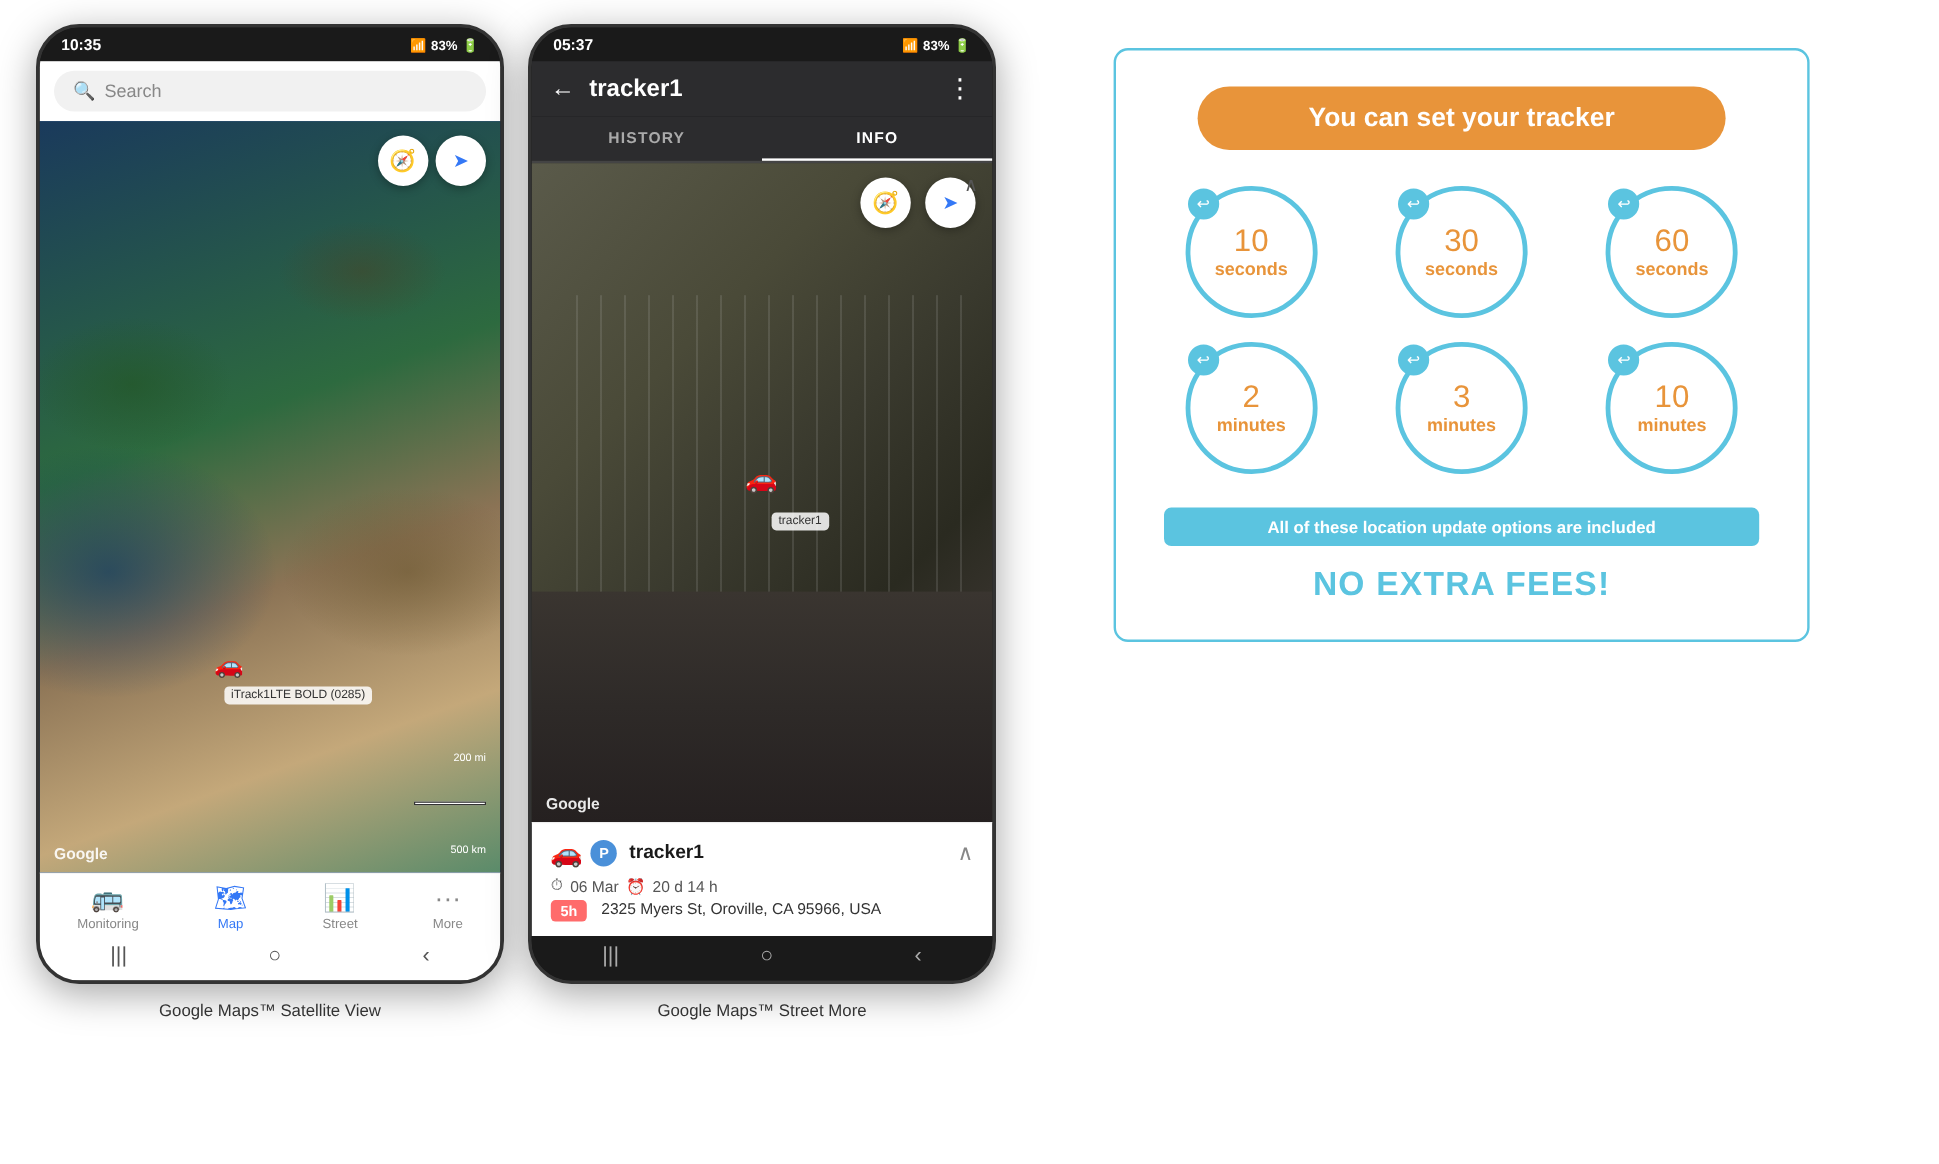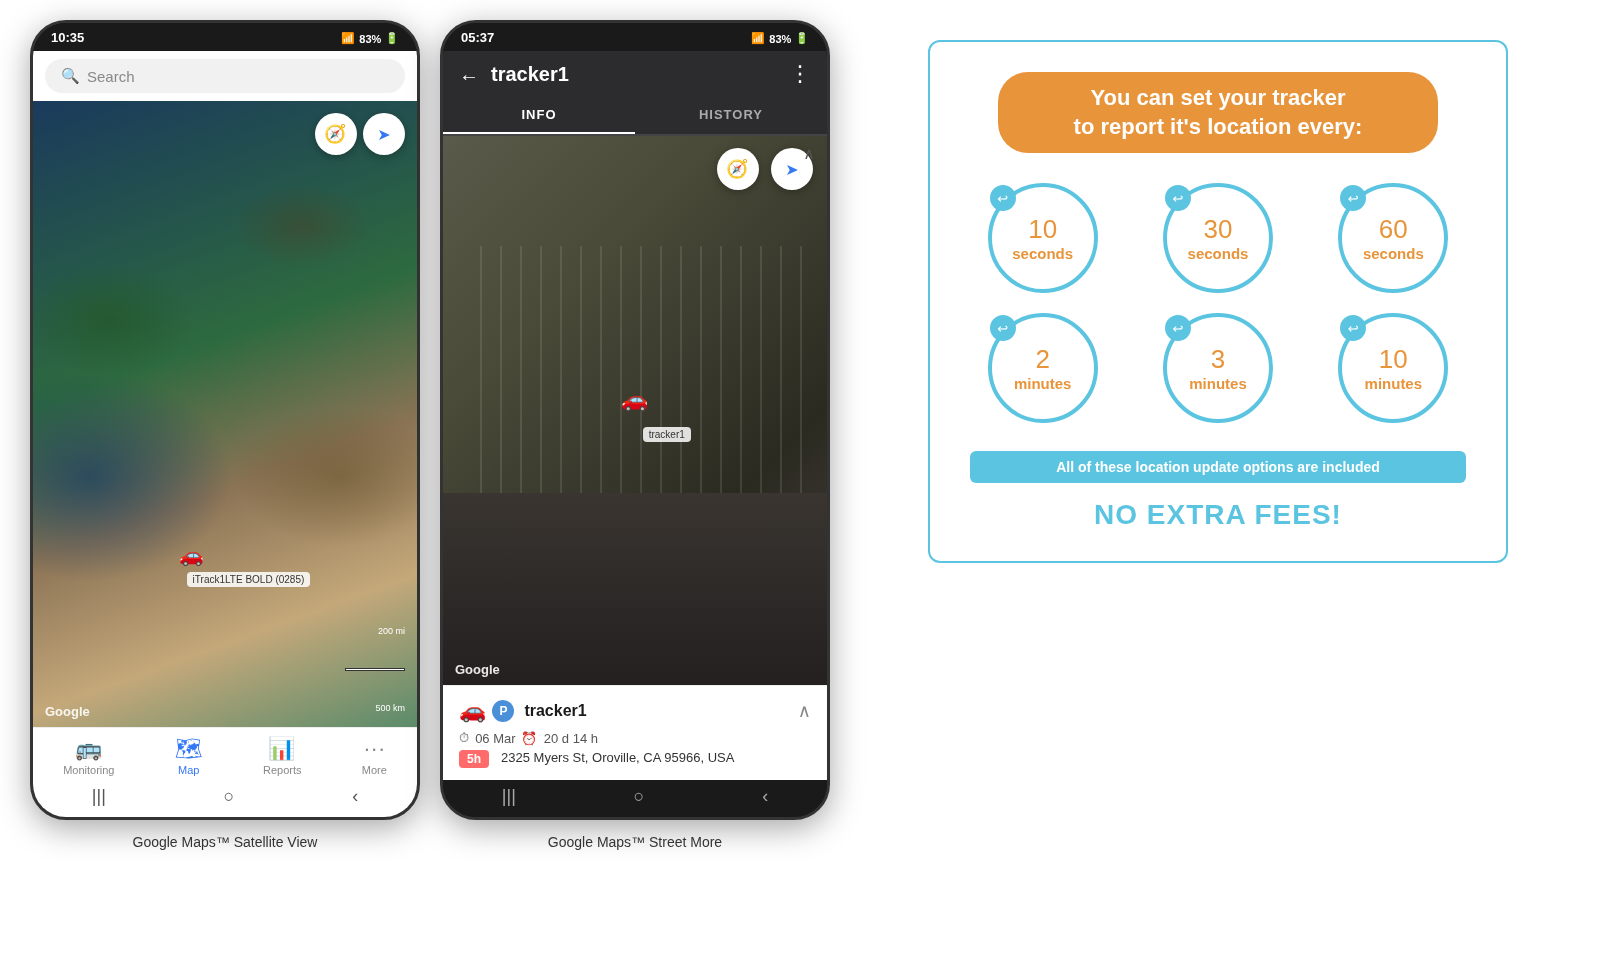--- a/index.html
+++ b/index.html
@@ -564,21 +564,21 @@
       <div class="nav-item">
         <span class="nav-icon">🚌</span>
         <span>Monitoring</span>
       </div>
       <div class="nav-item active">
         <span class="nav-icon">🗺</span>
         <span>Map</span>
       </div>
       <div class="nav-item">
         <span class="nav-icon">📊</span>
-        <span>Reports</span>
+        <span>Street</span>
       </div>
       <div class="nav-item">
         <span class="nav-icon">···</span>
         <span>More</span>
       </div>
     </div>
     <div class="nav-bar-bottom">
       <span class="nav-bar-btn">|||</span>
       <span class="nav-bar-btn">○</span>
       <span class="nav-bar-btn">‹</span>
@@ -599,22 +599,22 @@
       </div>
     </div>
 
     <div class="phone2-header">
       <span class="back-arrow">←</span>
       <span class="tracker-name">tracker1</span>
       <span class="dots-menu">⋮</span>
     </div>
 
     <div class="phone2-tabs">
+      <div class="p2-tab">HISTORY</div>
       <div class="p2-tab active">INFO</div>
-      <div class="p2-tab">HISTORY</div>
     </div>
 
     <div class="map-aerial">
       <div class="aerial-bg">
         <div class="compass-btn2">
           <span>🧭</span>
         </div>
         <div class="navigate-btn2">
           <span style="color:#3478f6;">➤</span>
         </div>
@@ -656,21 +656,20 @@
   </div>
   <div class="caption">Google Maps™ Street More</div>
 </div>
 
 <div class="info-panel">
   <div class="panel-box-wrapper">
     <div class="panel-box">
       <div class="panel-title-box">
         <div class="panel-title">
           <span>You can set your tracker</span><br>
-          <span>to report it's location every:</span>
         </div>
       </div>
 
       <div class="circles-grid">
 
         <div class="time-circle">
           <div class="circle-outer">
             <div class="circle-arrow">↩</div>
             <div class="circle-text">
               <div class="circle-number">10</div>

